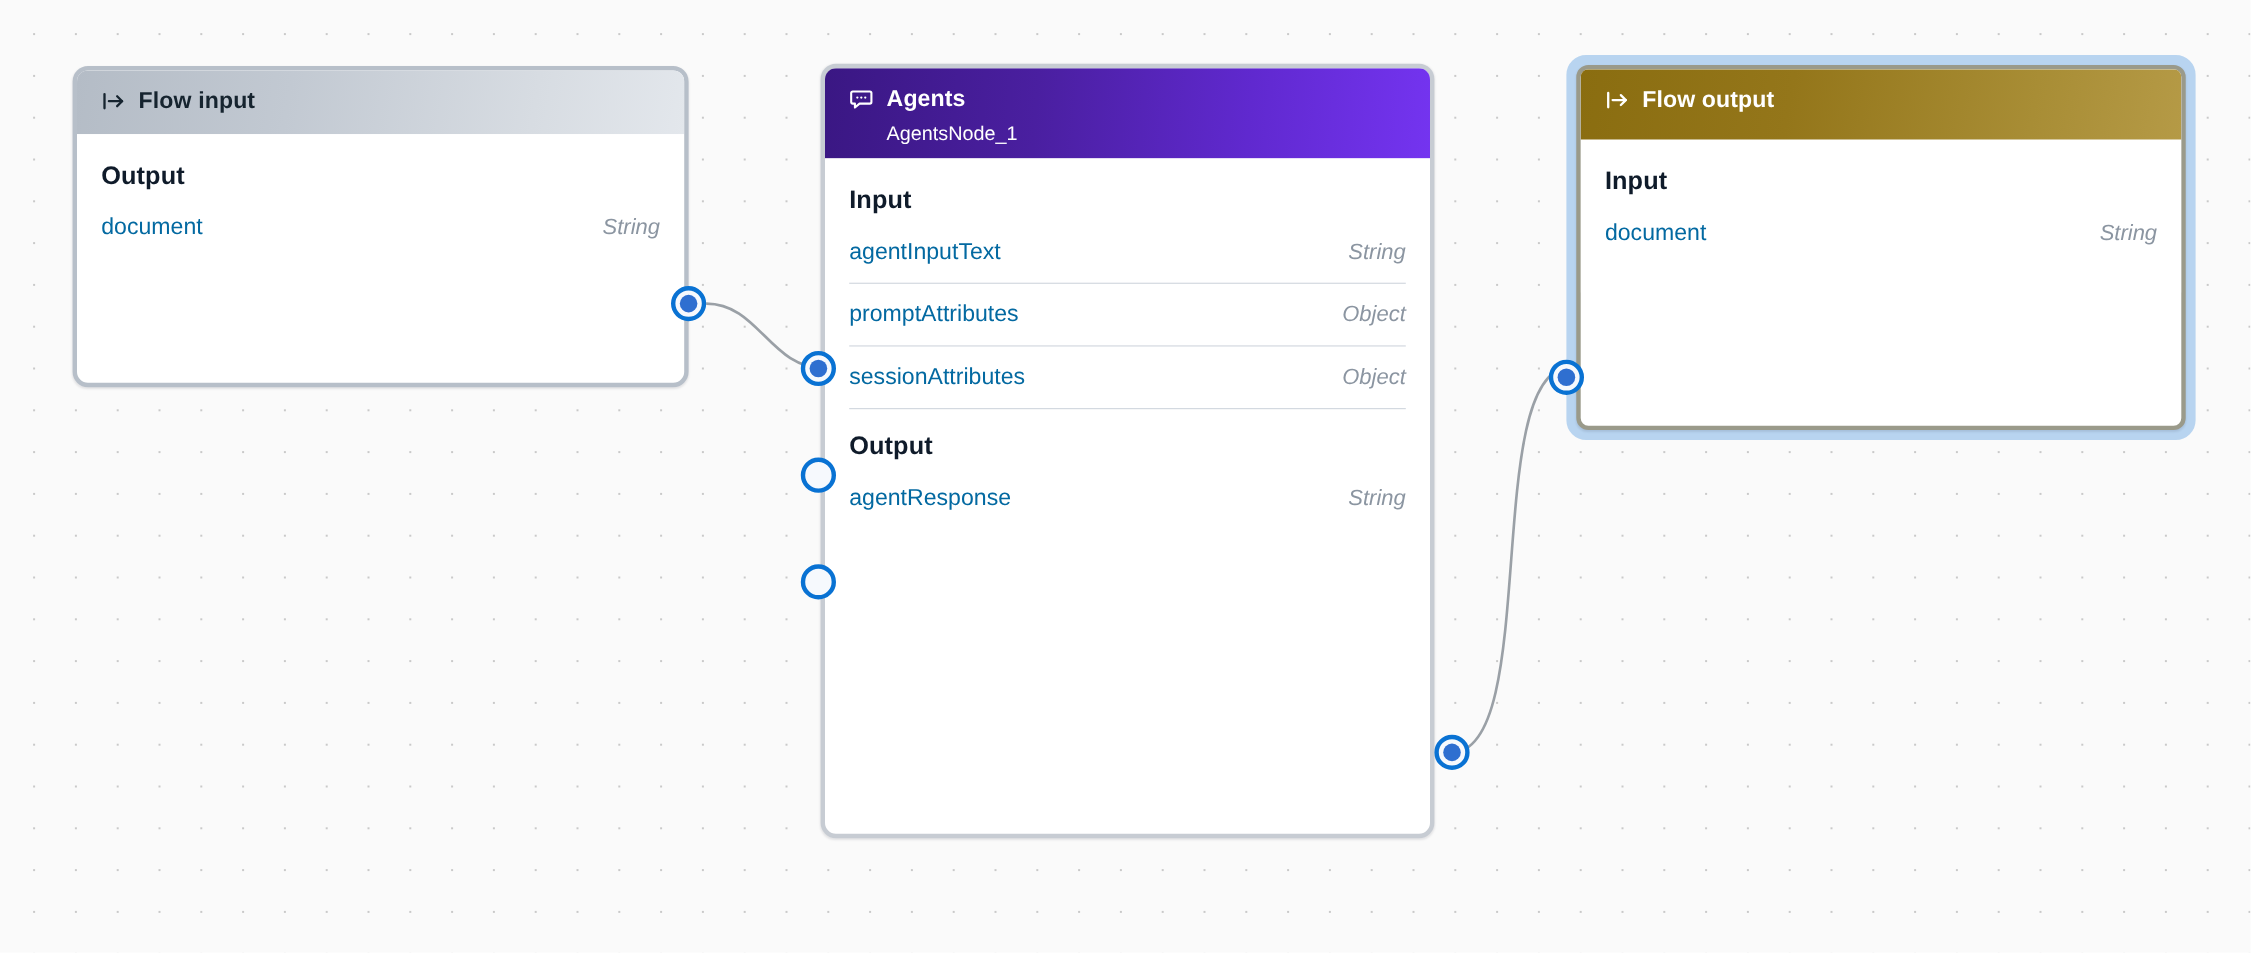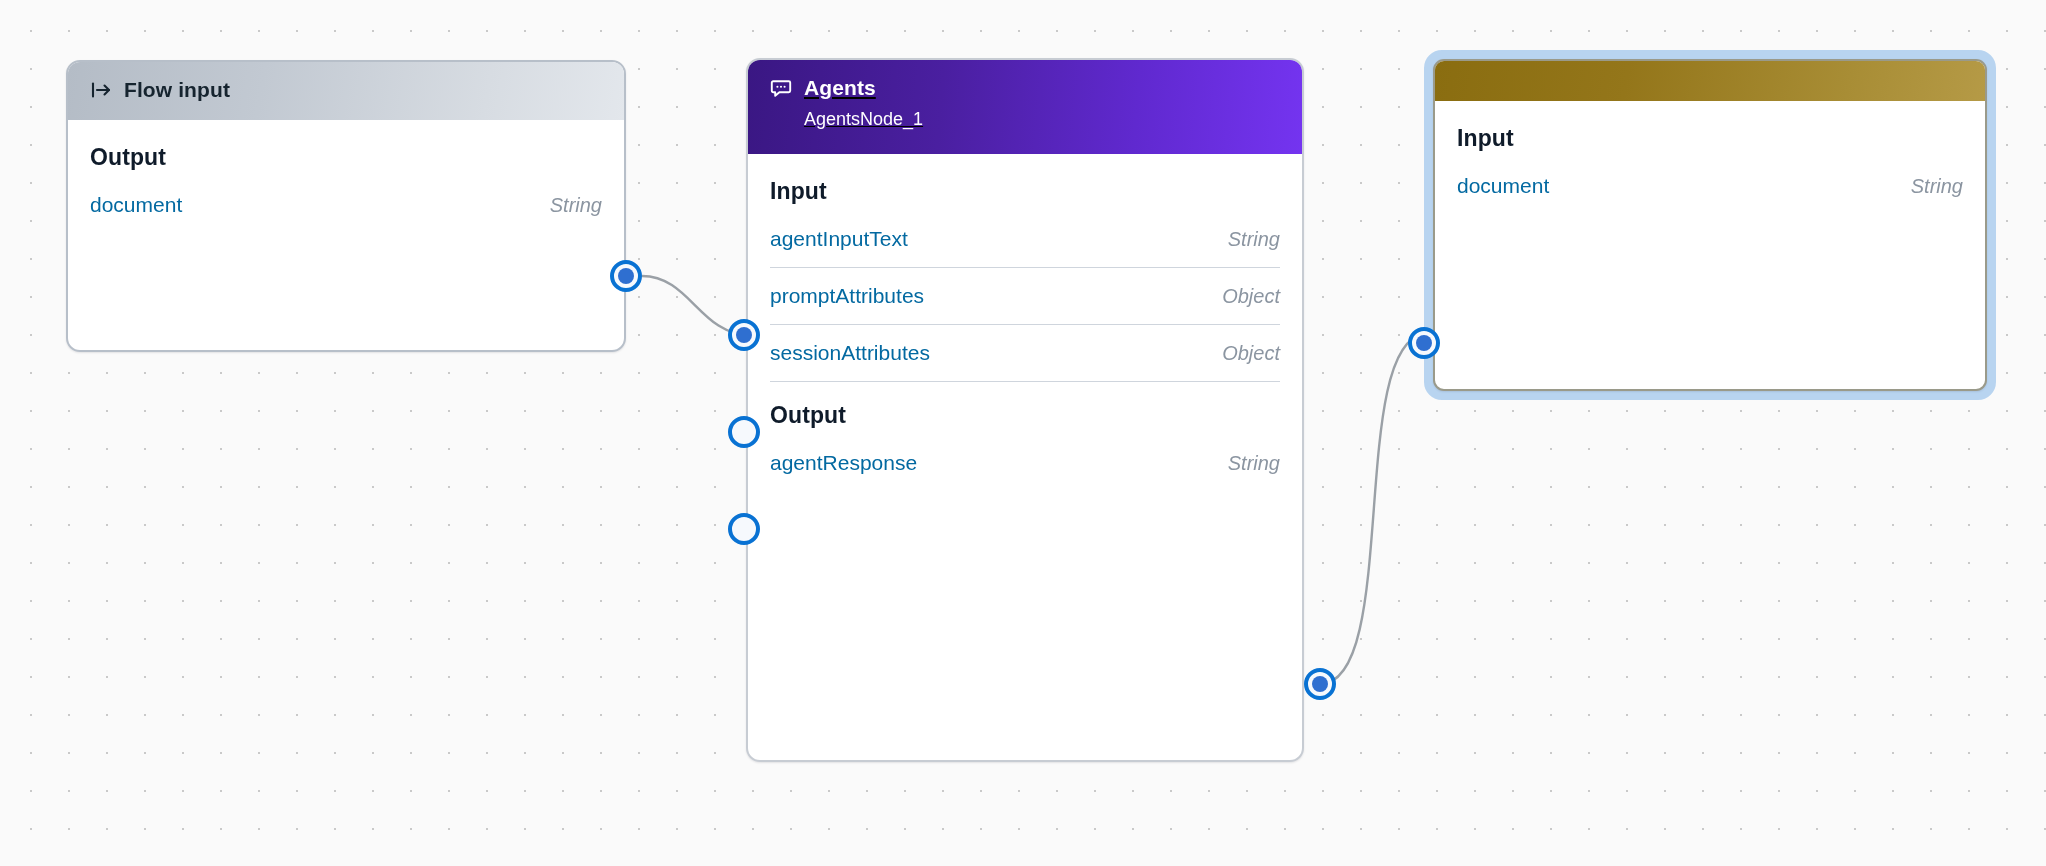--- a/index.html
+++ b/index.html
@@ -37,21 +37,21 @@
     position: absolute;
     background: #ffffff;
     border-radius: 14px;
     z-index: 3;
   }
 
   .node-inner {
     background: #ffffff;
     border-radius: 14px;
     overflow: hidden;
-    border: 2px solid #404040;
+    border: 4px solid #404040;
     box-shadow: 0 1px 2px rgba(15,23,42,.10);
     height: 100%;
   }
 
   .node-header {
     padding: 16px 22px 18px 22px;
   }
 
   .hdr-row {
     display: flex;
@@ -160,22 +160,21 @@
   
   #node-agents {
     left: 746px;
     top: 58px;
     width: 558px;
     height: 704px;
   }
   #node-agents .node-inner { border-color: #c7ccd3; }
   #node-agents .node-header {
     background: linear-gradient(95deg, #3a1783 0%, #4a1fa0 35%, #6029cf 70%, #7434f0 100%);
-    padding-bottom: 24px;
-    text-decoration: underline;
+    padding-bottom: 12px;
   }
   #node-agents .hdr-title { color: #ffffff; }
   #node-agents .hdr-sub   { color: #ffffff; }
   #node-agents .hdr-icon  { color: #ffffff; }
 
   
   #node-flow-output {
     left: 1424px;
     top: 50px;
     width: 572px;
@@ -293,20 +292,30 @@
     <div class="port" style="left:-18px; top:358px;"></div>
     <div class="port" style="left:-18px; top:455px;"></div>
 
     <div class="port filled" style="left:558px; top:610px;"></div>
   </div>
 
   <div class="node" id="node-flow-output">
     <div class="node-inner">
 
       <div class="node-header">
+        <div class="hdr-row">
+          <span class="hdr-icon">
+            <svg width="22" height="22" viewBox="0 0 22 22" fill="none" stroke="currentColor" stroke-width="2.1" stroke-linecap="round" stroke-linejoin="round">
+              <line x1="3" y1="4.5" x2="3" y2="17.5"></line>
+              <line x1="7" y1="11" x2="19" y2="11"></line>
+              <polyline points="14.5,6.5 19,11 14.5,15.5"></polyline>
+            </svg>
+          </span>
+          <span class="hdr-title">Flow output</span>
+        </div>
       </div>
 
       <div class="node-body">
         <div class="section-label">Input</div>
 
         <div class="port-row">
           <span class="port-name">document</span>
           <span class="port-type">String</span>
         </div>
       </div>

